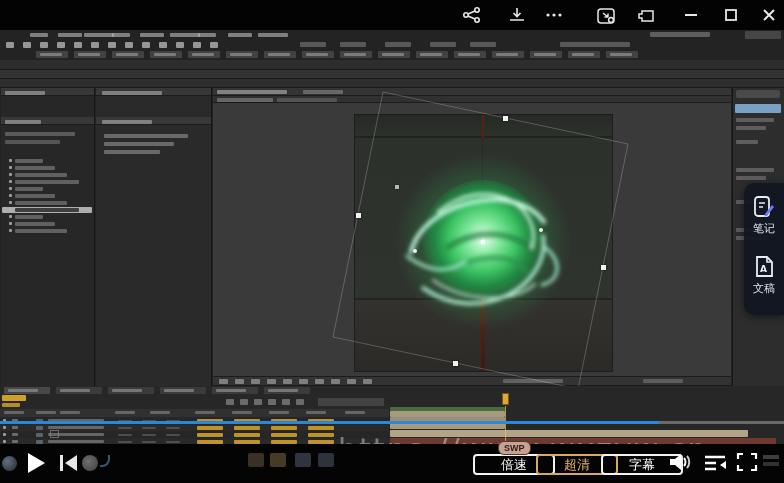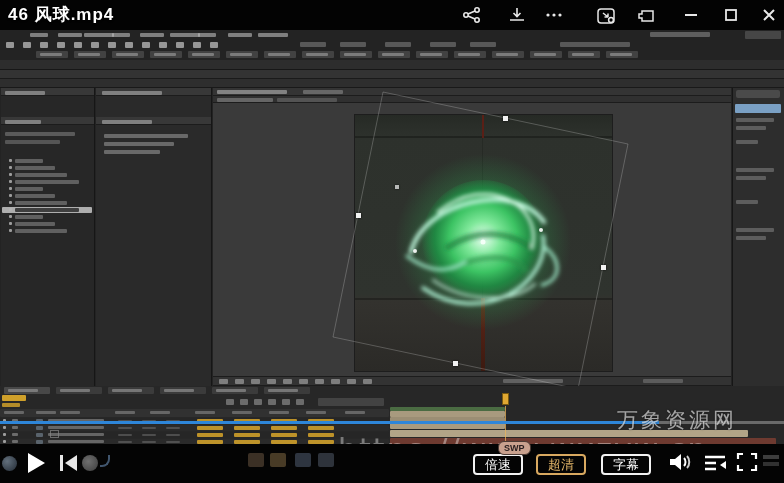--- a/index.html
+++ b/index.html
@@ -59,21 +59,21 @@
   #loop-btn { left:82px; top:455px; width:16px; height:16px; border-radius:50%;
               background:radial-gradient(circle at 40% 40%, #8a8a8a, #4a4a4a); opacity:.8; cursor:pointer; }
   #frame-ic { left:50px; top:430px; width:9px; height:8px; border:1px solid #888; opacity:.7; }
   #hook-ic  { left:100px; top:455px; width:10px; height:12px; border:2px solid #5a789a; border-top:none;
               border-left:none; border-radius:0 0 8px 0; opacity:.7; }
   #time { left:116px; top:454px; color:#fff; font-size:16px; letter-spacing:.5px;
           font-family:"DejaVu Sans",sans-serif; text-shadow:0 1px 1px #000; }
   #time .sep { color:#e05c5c; padding:0 3px; }
   .mini-thumb { top:453px; width:16px; height:14px; border-radius:2px; opacity:.8; }
 
-  .pill-btn { top:454px; height:21px; padding:0 10px; border:2px solid #f2f2f2; border-radius:4px;
+  .pill-btn { top:454px; height:21px; padding:0 26px; border:2px solid #f2f2f2; border-radius:4px;
               color:#fff; font-size:13px; line-height:17px; background:transparent; cursor:pointer; }
   #btn-quality { border-color:#d9a960; color:#e6b86a; }
   #swp-badge { left:498px; top:441px; padding:1px 5px; background:#c9a18e; border:1px solid #4a3a34;
                border-radius:6px; color:#2a2020; font-size:9px; font-weight:bold; z-index:35; }
 
   .ctl-icon { top:452px; color:#fff; cursor:pointer; }
 
   
   #side-panel { left:744px; top:183px; width:40px; height:132px; background:rgba(18,22,34,.94);
                 border-radius:10px 0 0 10px; z-index:40; box-shadow:0 2px 8px rgba(0,0,0,.5); }
@@ -434,21 +434,20 @@
       <div style="position: absolute; left: 572px; top: 23px; width: 22px; height: 3px; background: rgb(138, 138, 138); opacity: 0.8; border-radius: 1px;"></div>
       <div style="position: absolute; left: 606px; top: 21px; width: 32px; height: 7px; background: rgb(69, 69, 69); opacity: 0.95; border-radius: 1px;"></div>
       <div style="position: absolute; left: 610px; top: 23px; width: 22px; height: 3px; background: rgb(138, 138, 138); opacity: 0.8; border-radius: 1px;"></div>
     </div>
 
   <div id="seek" class="abs">
     <div id="seek-played" class="abs" style="width: 659px;"></div>
   </div>
 
   <div id="titlebar" class="abs"></div>
-  <div id="video-title" class="abs">46 风球.mp4</div>
 
   <div class="abs tb-icon" style="left:463px">
     <svg width="18" height="16" viewBox="0 0 18 16" fill="none" stroke="#e8e8e8" stroke-width="1.6">
       <circle cx="14" cy="3" r="2.2"></circle>
         <circle cx="3" cy="8" r="2.2"></circle>
         <circle cx="14" cy="13" r="2.2"></circle>
       <path d="M5 7 L12 4 M5 9 L12 12"></path>
     </svg>
   </div>
   <div class="abs tb-icon" style="left:508px">
@@ -529,17 +528,34 @@
     </svg>
   </div>
   <div class="abs ctl-icon" style="left:736px;z-index:31">
     <svg width="22" height="20" viewBox="0 0 22 20" fill="none" stroke="#fff" stroke-width="2.2">
       <path d="M2 7 L2 2 L7 2 M15 2 L20 2 L20 7 M20 13 L20 18 L15 18 M7 18 L2 18 L2 13"></path>
     </svg>
   </div>
   <div class="abs" style="left:763px;top:455px;width:16px;height:4px;background:#555;z-index:31;opacity:.7"></div>
   <div class="abs" style="left:763px;top:462px;width:16px;height:4px;background:#444;z-index:31;opacity:.7"></div>
 
-
-  <div id="wm-site" class="abs">万象资源网</div>
+  <div id="side-panel" class="abs">
+    <div class="sp-item" style="top:12px">
+      <svg width="22" height="24" viewBox="0 0 22 24" fill="none">
+        <rect x="2" y="2" width="14" height="19" rx="3" stroke="#e8ebf2" stroke-width="1.8"></rect>
+        <path d="M6 8 L12 8 M6 12 L10 12" stroke="#e8ebf2" stroke-width="1.6"></path>
+        <path d="M12 19 L19 10 L21 12 L14 21 L11.5 21.5 Z" fill="#6b7cff"></path>
+      </svg>
+      <span>笔记</span>
+    </div>
+    <div class="sp-item" style="top:72px">
+      <svg width="22" height="24" viewBox="0 0 22 24" fill="none">
+        <path d="M4 2 L14 2 L19 7 L19 21 L4 21 Z" stroke="#e8ebf2" stroke-width="1.8"></path>
+        <path d="M14 2 L14 7 L19 7" stroke="#e8ebf2" stroke-width="1.6"></path>
+        <text x="7" y="17" fill="#e8ebf2" font-size="9" font-family="DejaVu Sans" font-weight="bold">A</text>
+      </svg>
+      <span>文稿</span>
+    </div>
+  </div>
+
   <div id="wm-url" class="abs">https://www.wxzyw.cn</div>
 
 </div>
 
 </body></html>

